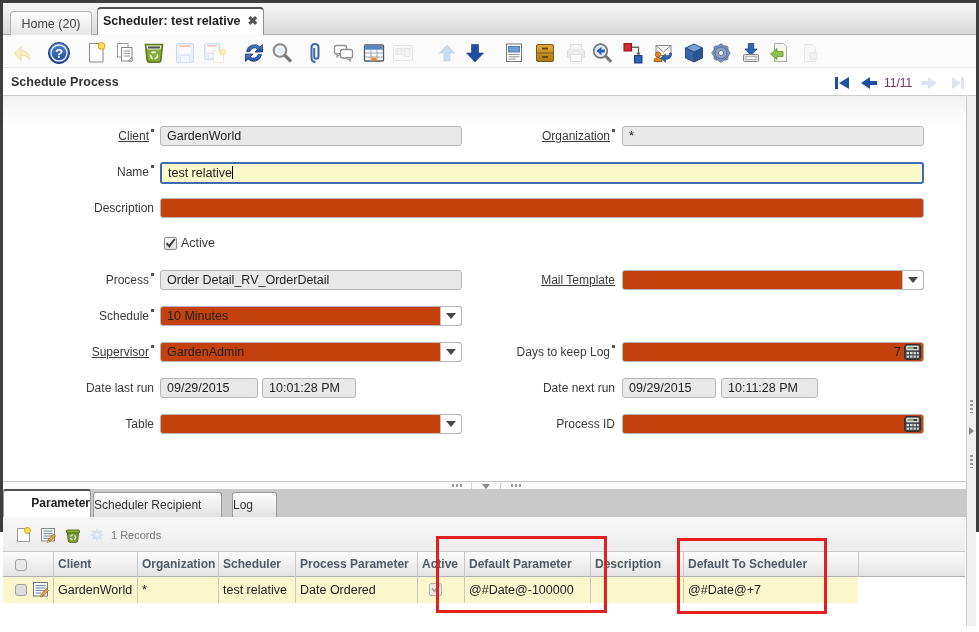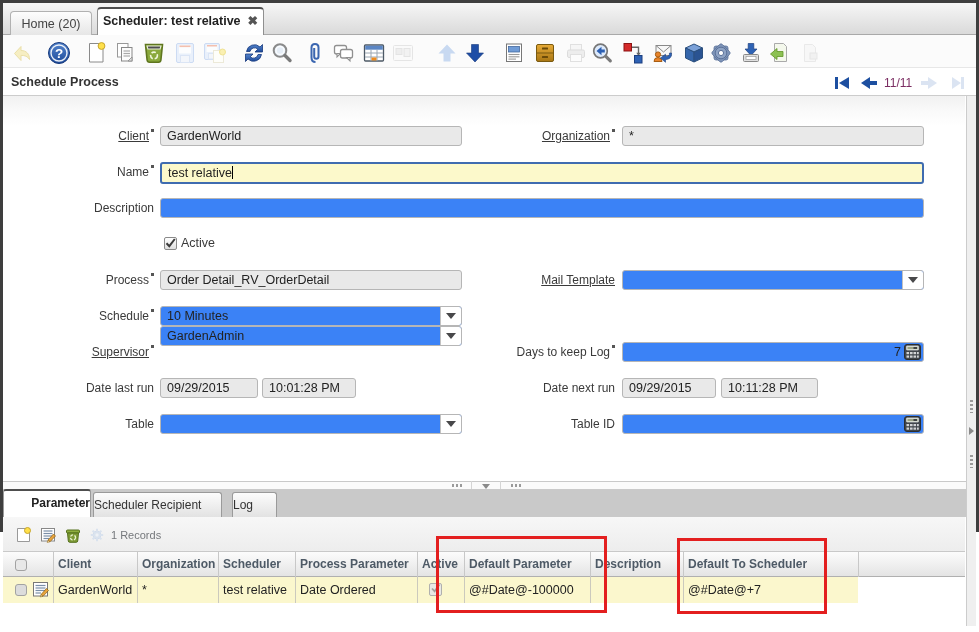--- a/index.html
+++ b/index.html
@@ -11,21 +11,21 @@
 .tab2{left:94px;top:4px;width:167px;height:28px;background:#fff;border:1px solid #8f8f8f;border-bottom:none;border-top:2px solid #4e4e4e;border-radius:4px 4px 0 0;font-size:12.5px;font-weight:bold;color:#222;text-align:center;line-height:25px}
 #toolbar{left:0;top:32px;width:973px;height:33px;background:#fbfbfb;border-bottom:1px solid #e7e7e7}
 #navrow{left:0;top:65px;width:973px;height:28px;background:#fff;border-bottom:1px solid #ccc}
 #title{left:8px;top:72px;font-size:12.5px;font-weight:bold;color:#333}
 #recnav{left:825px;top:71px;width:140px;height:18px}
 #formarea{left:0;top:93px;width:962px;height:385px;background:linear-gradient(#f1f1f1 0,#fafafa 16px,#fff 30px)}
 #vsplit{left:963px;top:93px;width:10px;height:530px;background:#efefef;border-left:1px solid #ccc}
 .lbl{position:absolute;font-size:12px;color:#3a3a3a;text-align:right;white-space:nowrap}
 .lbl u{text-decoration:underline}
 .man{display:inline-block;width:3px;height:3px;background:#555;margin:0 0 8px 2px;vertical-align:top}
-.fld{position:absolute;height:20px;border:1px solid #b6b6b6;border-radius:3px;background:#3b82f6;font-size:12.5px;line-height:18px;padding-left:6px;color:#222;white-space:nowrap}
+.fld{position:absolute;height:20px;border:1px solid #b6b6b6;border-radius:3px;background:#c2410c;font-size:12.5px;line-height:18px;padding-left:6px;color:#222;white-space:nowrap}
 .ro{background:#e9e9e9}
 .combtn{position:absolute;right:0;top:0;width:21px;height:18px;background:#fff;border-left:1px solid #c2c2c2;border-radius:0 2px 2px 0}
 .combtn:after{content:"";position:absolute;left:5px;top:6px;border:5px solid transparent;border-top:6px solid #48484a;border-bottom:none}
 .calcbtn{position:absolute;right:2px;top:1px;width:17px;height:16px}
 #hsplit{left:0;top:478px;width:963px;height:8px;background:#fafafa;border-top:1px solid #c9c9c9}
 #btabs{left:0;top:486px;width:963px;height:28px;background:#c9c9c9}
 .btab-a{left:0;top:486px;width:88px;height:28px;background:#fff;border:1px solid #9a9a9a;border-bottom:none;border-top:2px solid #4e4e4e;border-radius:3px 3px 0 0;font-size:12px;font-weight:bold;color:#222;text-align:right;line-height:25px}
 .btab{top:489px;height:25px;background:linear-gradient(#fcfcfc,#e2e2e2);border:1px solid #9a9a9a;border-bottom:none;border-radius:3px 3px 0 0;font-size:12px;color:#333;text-align:left;line-height:24px}
 #btoolbar{left:0;top:514px;width:962px;height:34px;background:linear-gradient(#f7f7f7,#ededed)}
 #grid{left:0;top:548px;width:962px;height:75px;background:#fff}
@@ -269,21 +269,21 @@
   <div class="abs fld ro" style="left:157px;top:267px;width:302px">Order Detail_RV_OrderDetail</div>
   <div class="abs lbl" style="left:0;width:612px;top:270px"><u>Mail Template</u></div>
   <div class="abs fld" style="left:619px;top:267px;width:302px">
         <span class="combtn"></span>
       </div>
 
   <div class="abs lbl" style="left:0;width:151px;top:306px">Schedule<span class="man"></span></div>
   <div class="abs fld" style="left:157px;top:303px;width:302px">10 Minutes<span class="combtn"></span></div>
 
   <div class="abs lbl" style="left:0;width:151px;top:342px"><u>Supervisor</u><span class="man"></span></div>
-  <div class="abs fld" style="left:157px;top:323px;width:302px">GardenAdmin<span class="combtn"></span></div>
+  <div class="abs fld" style="left:157px;top:339px;width:302px">GardenAdmin<span class="combtn"></span></div>
   <div class="abs lbl" style="left:0;width:612px;top:342px">Days to keep Log<span class="man"></span></div>
   <div class="abs fld" style="left:619px;top:339px;width:302px;text-align:right;padding-right:22px">7<span class="calcbtn">
           <svg width="17" height="16" viewBox="0 0 17 16">
             <rect x="0.5" y="0.5" width="16" height="15" rx="2.5" fill="#41464b" stroke="#2b2e31"></rect>
             <rect x="2.5" y="2" width="12" height="4" rx="0.5" fill="#dde3cf" stroke="#caced2" stroke-width="0.8"></rect>
             <rect x="3.5" y="3" width="10" height="2" fill="#9aa284"></rect>
             <rect x="9.5" y="3" width="3.5" height="2" fill="#3e4244"></rect>
             <g fill="#d2d4d6">
               <rect x="2.5" y="8" width="2.6" height="2.2"></rect>
               <rect x="6" y="8" width="2.6" height="2.2"></rect>
@@ -301,21 +301,21 @@
   <div class="abs fld ro" style="left:157px;top:375px;width:98px">09/29/2015</div>
   <div class="abs fld ro" style="left:259px;top:375px;width:94px">10:01:28 PM</div>
   <div class="abs lbl" style="left:0;width:612px;top:378px">Date next run</div>
   <div class="abs fld ro" style="left:619px;top:375px;width:94px">09/29/2015</div>
   <div class="abs fld ro" style="left:718px;top:375px;width:97px">10:11:28 PM</div>
 
   <div class="abs lbl" style="left:0;width:151px;top:414px">Table</div>
   <div class="abs fld" style="left:157px;top:411px;width:302px">
         <span class="combtn"></span>
       </div>
-  <div class="abs lbl" style="left:0;width:612px;top:414px">Table ID</div>
+  <div class="abs lbl" style="left:0;width:612px;top:414px">Process ID</div>
   <div class="abs fld" style="left:619px;top:411px;width:302px">
         <span class="calcbtn">
           <svg width="17" height="16" viewBox="0 0 17 16">
             <rect x="0.5" y="0.5" width="16" height="15" rx="2.5" fill="#41464b" stroke="#2b2e31"></rect>
             <rect x="2.5" y="2" width="12" height="4" rx="0.5" fill="#dde3cf" stroke="#caced2" stroke-width="0.8"></rect>
             <rect x="3.5" y="3" width="10" height="2" fill="#9aa284"></rect>
             <rect x="9.5" y="3" width="3.5" height="2" fill="#3e4244"></rect>
             <g fill="#d2d4d6">
               <rect x="2.5" y="8" width="2.6" height="2.2"></rect>
               <rect x="6" y="8" width="2.6" height="2.2"></rect>

